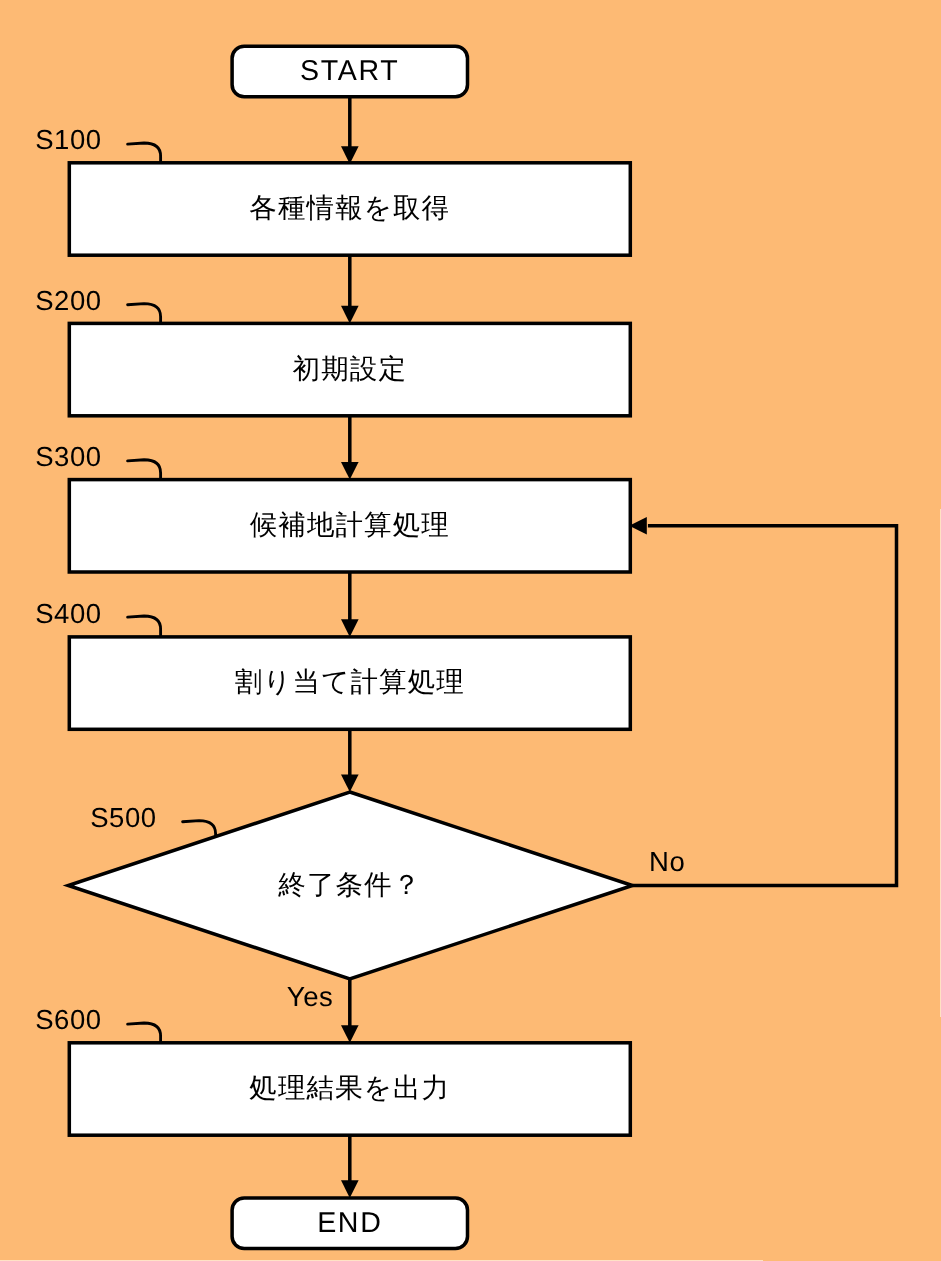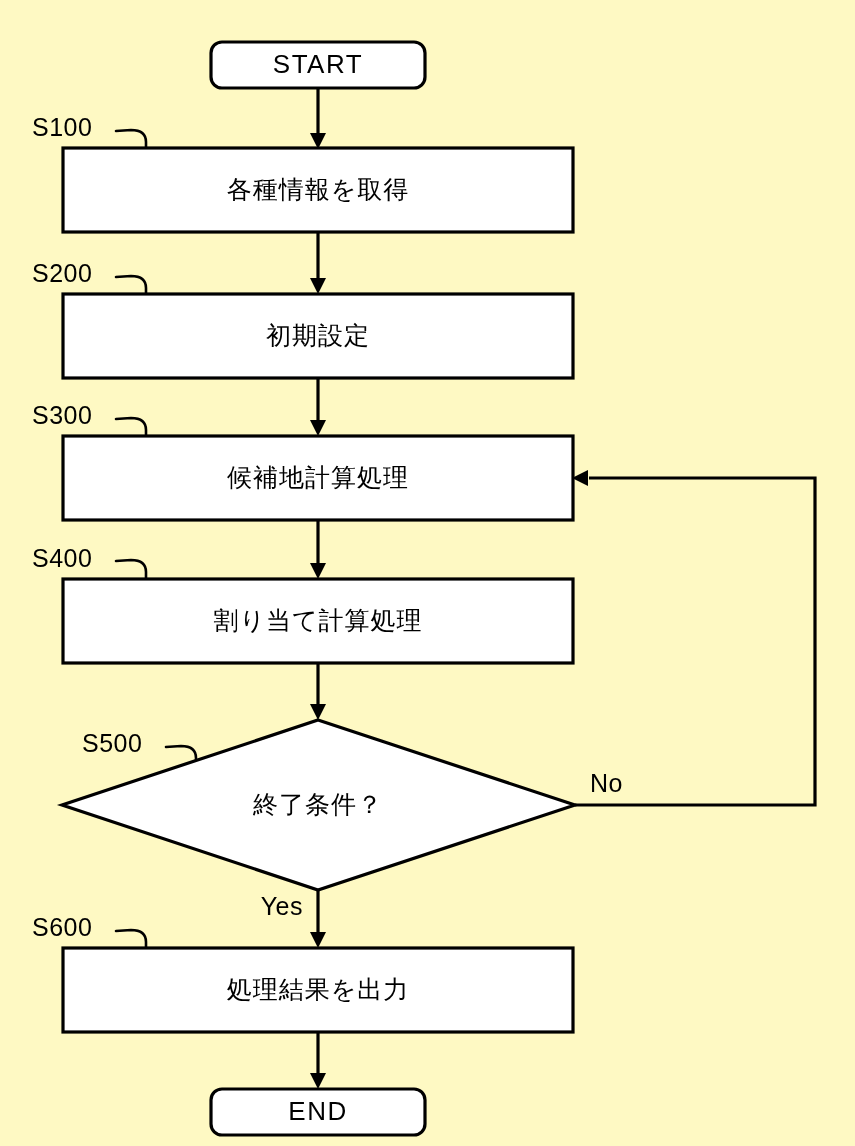--- a/index.html
+++ b/index.html
@@ -10,21 +10,21 @@
   body {
     width: 855px;
     height: 1146px;
     font-family: "Liberation Sans", "DejaVu Sans", sans-serif;
     overflow: hidden;
   }
   #flowchart-root {
     position: relative;
     width: 855px;
     height: 1146px;
-    background: #fef9c3;
+    background: #fdba74;
   }
   svg.diagram {
     display: block;
     width: 855px;
     height: 1146px;
   }
   .node-shape {
     fill: #ffffff;
     stroke: #000000;
     stroke-width: 3.2;

